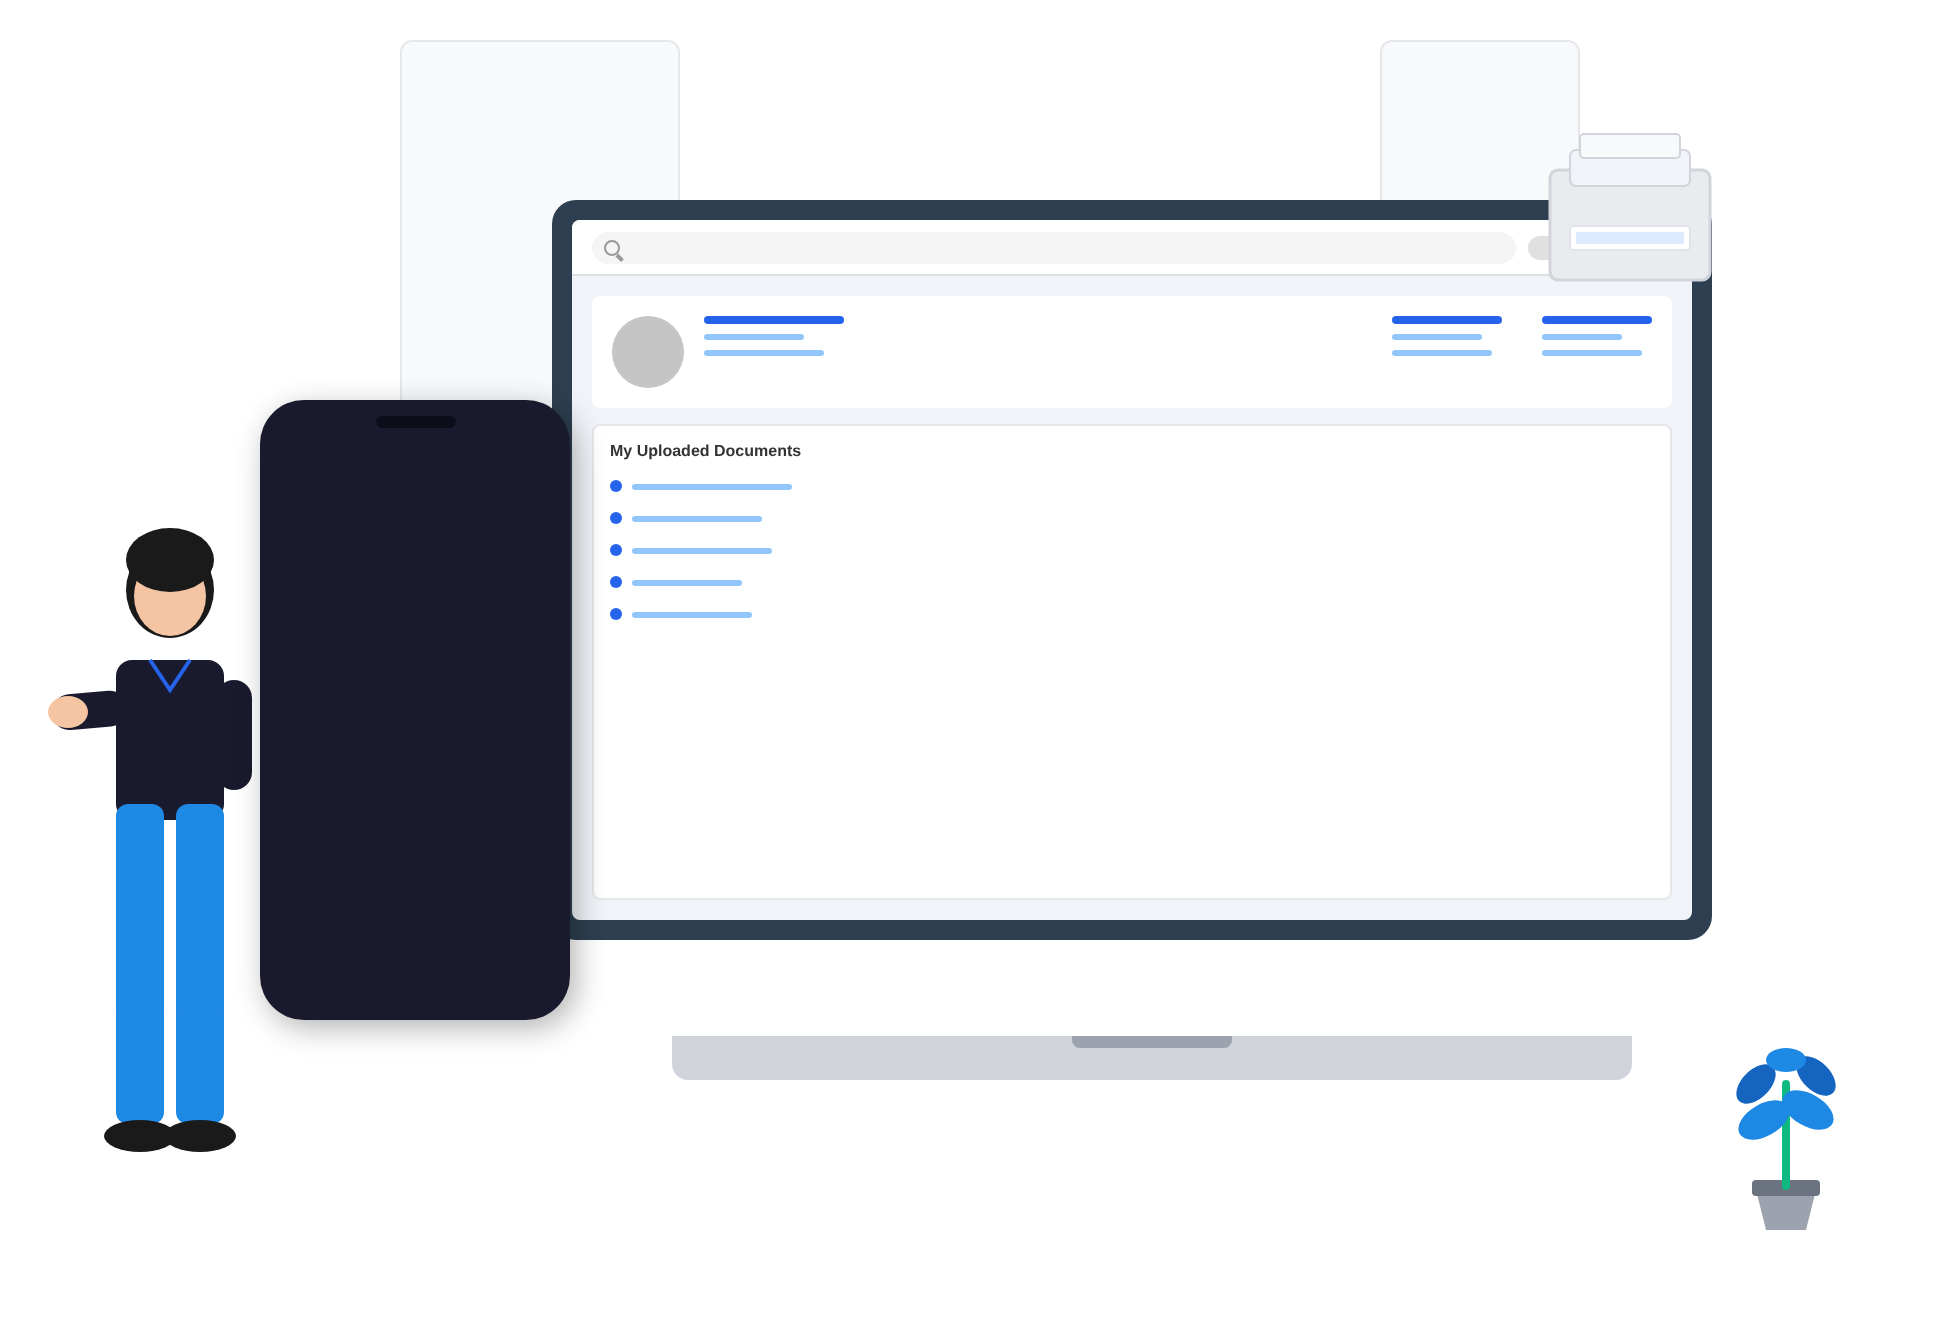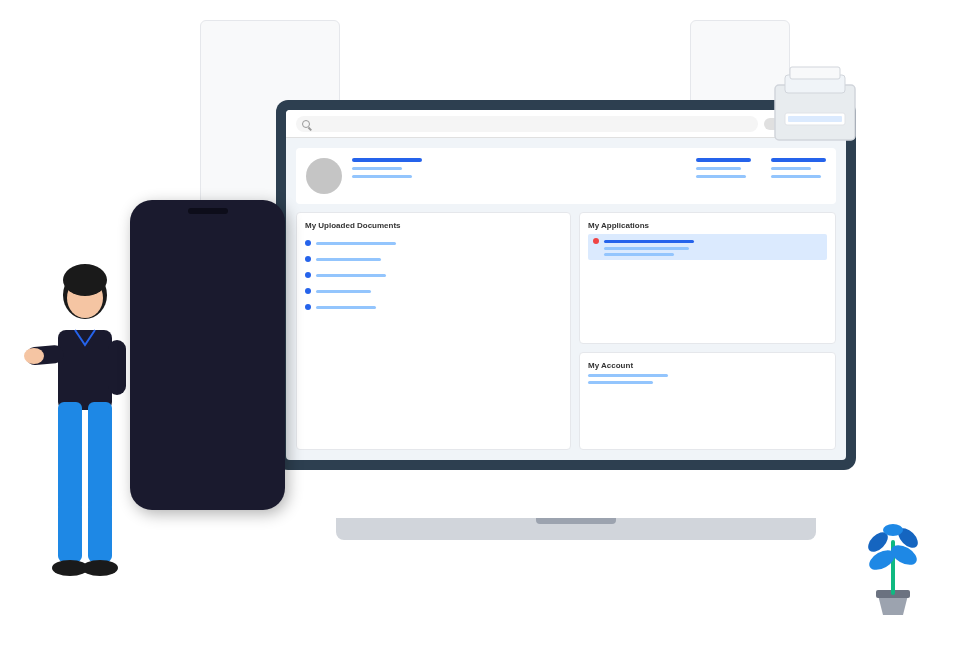--- a/index.html
+++ b/index.html
@@ -531,44 +531,20 @@
               <div class="doc-item">
                 <div class="doc-bullet"></div>
                 <div class="doc-line" style="max-width:55px;"></div>
               </div>
               <div class="doc-item">
                 <div class="doc-bullet"></div>
                 <div class="doc-line" style="max-width:60px;"></div>
               </div>
             </div>
 
-            <div class="panel-right">
-
-              <div class="panel-right-top">
-                <div class="panel-title">My Applications</div>
-                <div class="app-item">
-                  <div class="app-item-row">
-                    <div class="app-dot-red"></div>
-                    <div class="app-line-dark" style="max-width:90px;"></div>
-                  </div>
-                  <div style="margin-top:3px; display:flex; flex-direction:column; gap:3px; padding-left:11px;">
-                    <div class="app-line-light" style="width:85px;"></div>
-                    <div class="app-line-light" style="width:70px;"></div>
-                  </div>
-                </div>
-              </div>
-
-              <div class="panel-right-bottom">
-                <div class="panel-title">My Account</div>
-                <div class="account-lines">
-                  <div class="line-blue-light" style="width:80px;"></div>
-                  <div class="line-blue-light" style="width:65px;"></div>
-                </div>
-              </div>
-            </div>
           </div>
         </div>
       </div>
     </div>
 
     <div class="laptop-base"></div>
   </div>
 
   <div class="phone-wrapper">
     <div class="phone-body">

